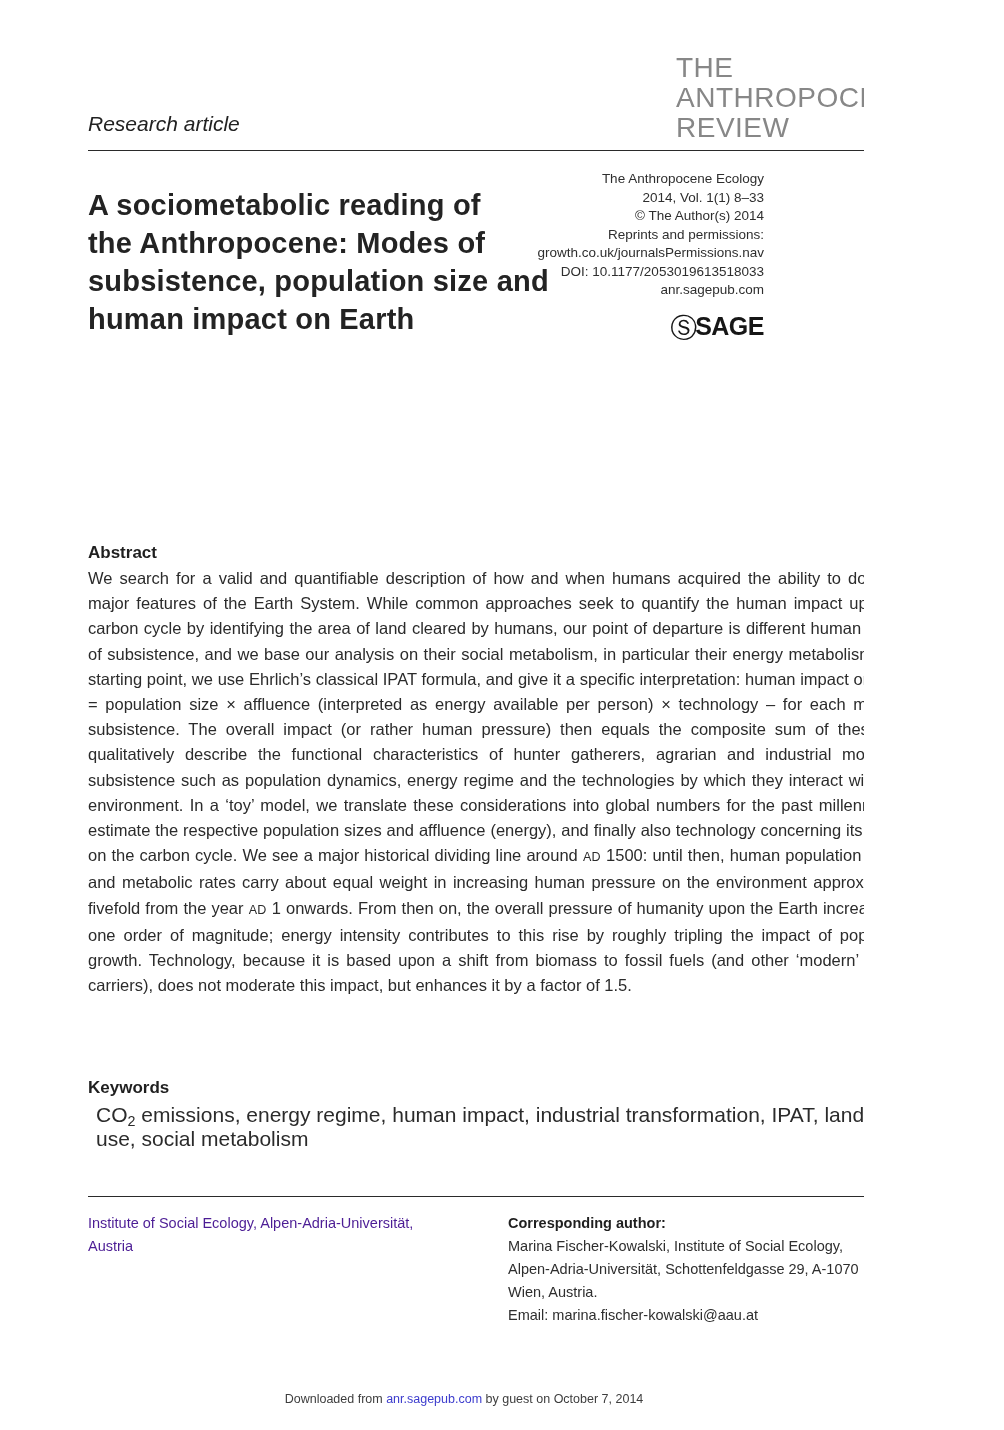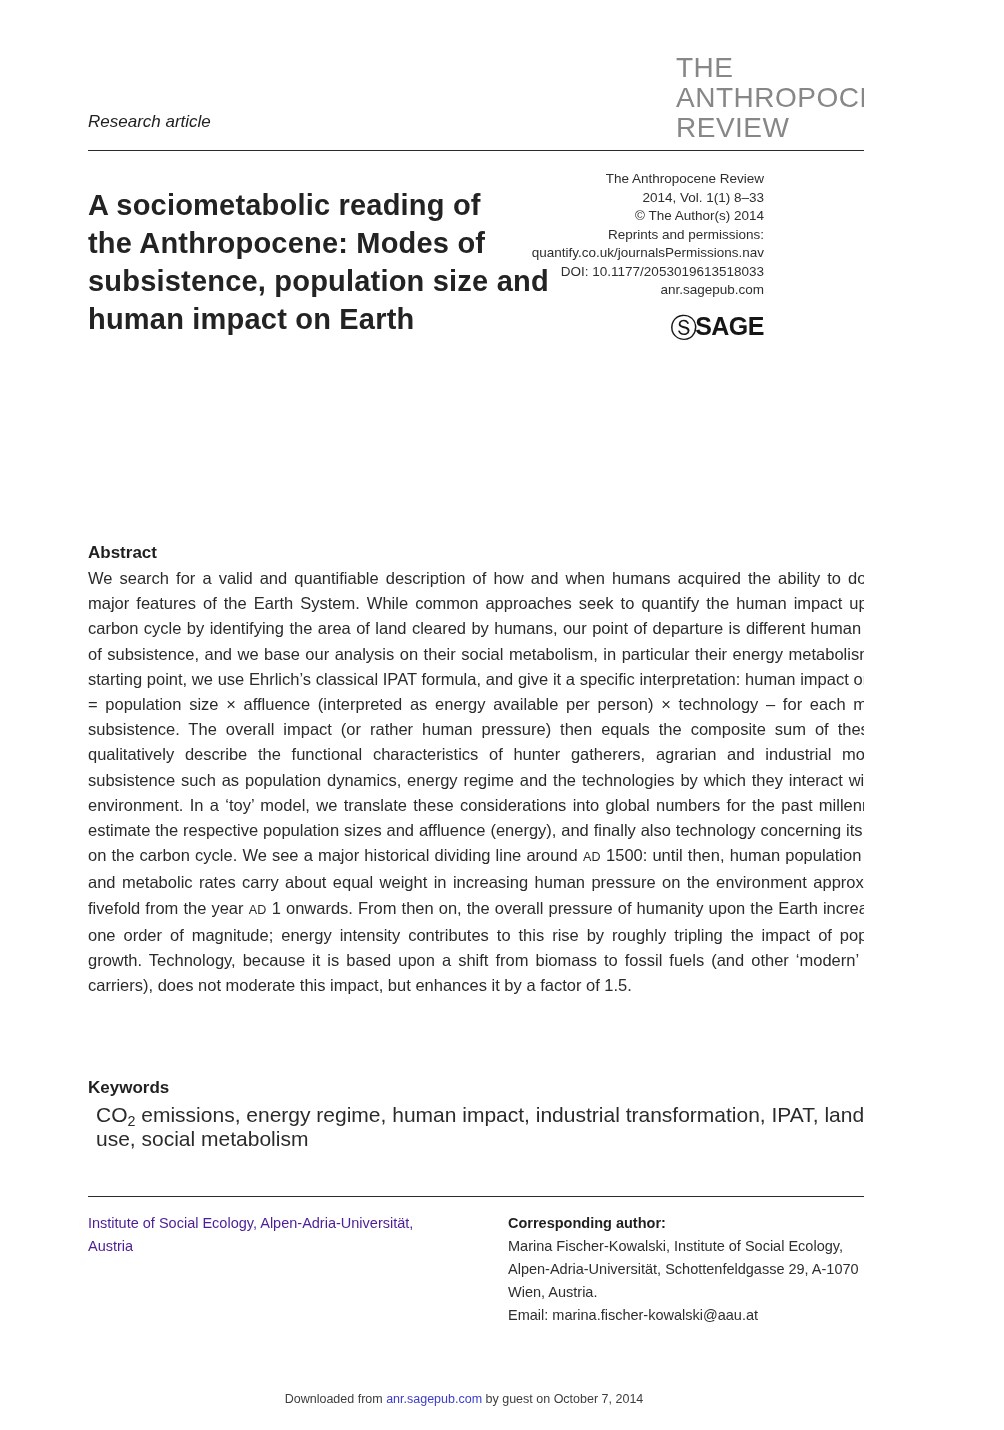--- a/index.html
+++ b/index.html
@@ -9,21 +9,21 @@
     height: 1430px;
     background: #ffffff;
     font-family: "Liberation Sans", sans-serif;
     color: #262626;
     overflow: hidden;
   }
 
   
   .research-label {
     position: absolute; left: 88px; top: 112px;
-    font-style: italic; font-size: 17px; color: #222;
+    font-style: italic; font-size: 21px; color: #222;
   }
   .rule-top {
     position: absolute; left: 88px; top: 150px; width: 828px;
     border-top: 1.5px solid #2a2a2a;
   }
   .journal-logo {
     position: absolute; left: 676px; top: 53px;
     color: #878787; font-size: 28px; line-height: 30px;
     letter-spacing: 0.5px; font-weight: 400;
   }
@@ -94,25 +94,25 @@
   <div class="journal-logo">
     <div>THE</div>
     <div>ANTHROPOCENE</div>
     <div>REVIEW</div>
   </div>
 
   <div class="research-label">Research article</div>
   <div class="rule-top"></div>
 
   <div class="citation">
-    <div>The Anthropocene Review</div>
+    <div>The Anthropocene Ecology</div>
     <div>2014, Vol. 1(1) 8–33</div>
     <div>© The Author(s) 2014</div>
     <div>Reprints and permissions:</div>
-    <div>quantify.co.uk/journalsPermissions.nav</div>
+    <div>growth.co.uk/journalsPermissions.nav</div>
     <div>DOI: 10.1177/2053019613518033</div>
     <div>anr.sagepub.com</div>
     <div class="sage"><span class="s-circle">Ⓢ</span><span>SAGE</span></div>
   </div>
 
   <div class="title">
     <div>A sociometabolic reading of</div>
     <div>the Anthropocene: Modes of</div>
     <div>subsistence, population size and</div>
     <div>human impact on Earth</div>

